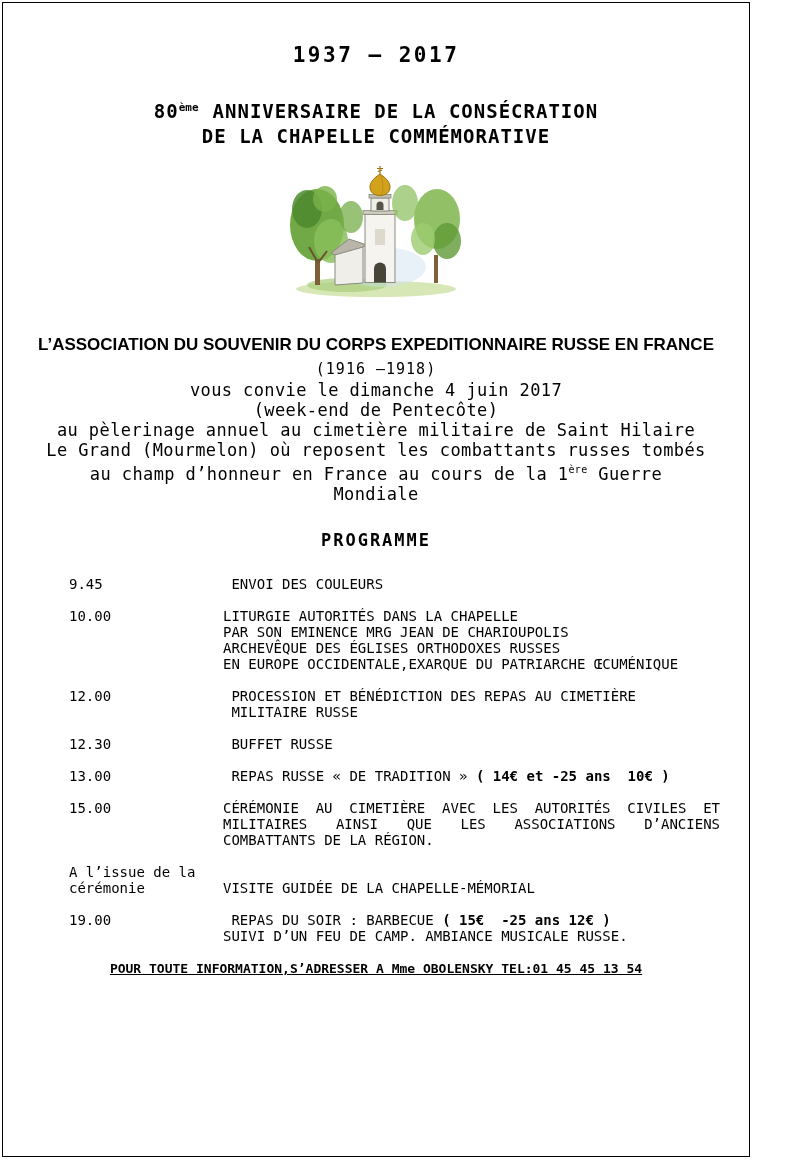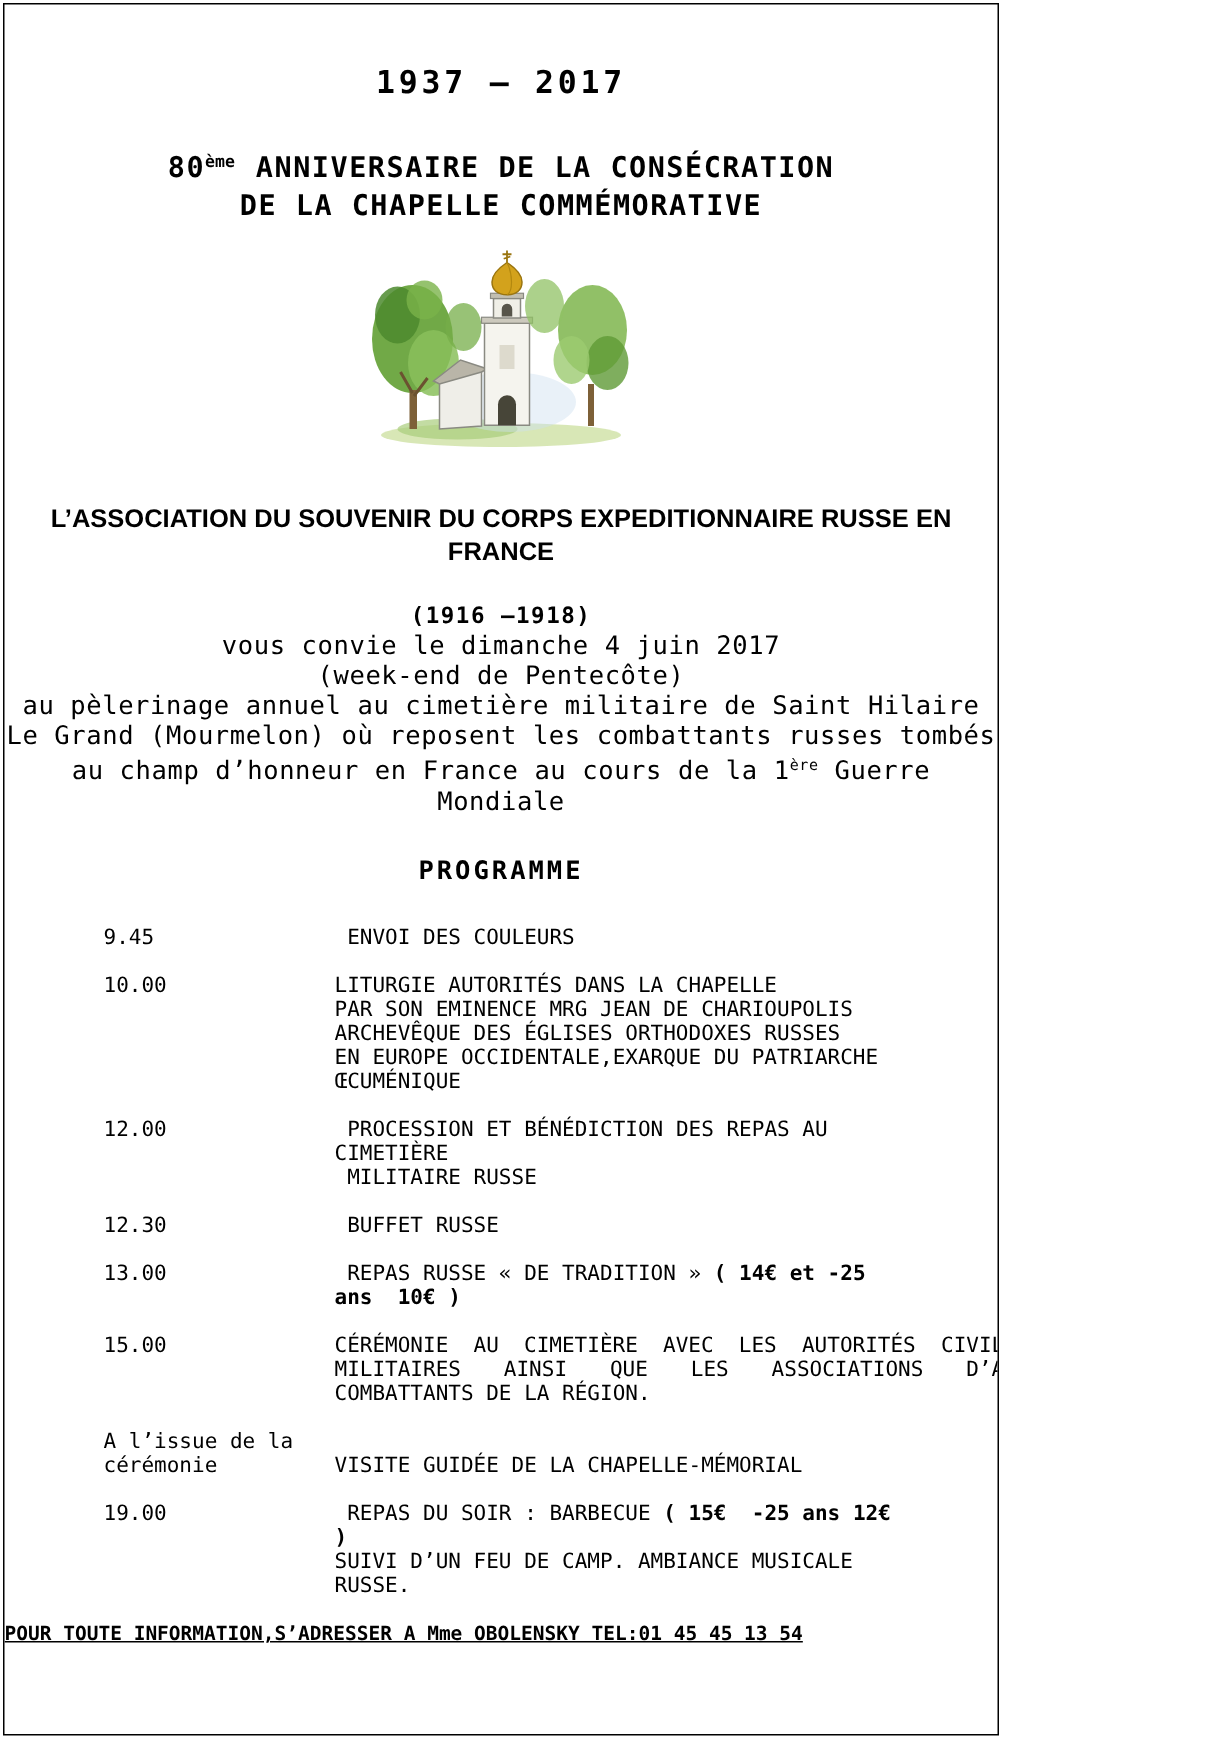--- a/index.html
+++ b/index.html
@@ -2,42 +2,42 @@
 <html><head>
 <meta charset="utf-8">
 <style>
   * { margin:0; padding:0; box-sizing:border-box; }
   html, body { background:#ffffff; }
   body {
     width:809px; height:1160px; position:relative;
     font-family:"DejaVu Sans Mono", monospace; color:#000;
   }
   .page {
-    position:absolute; left:2px; top:2px; width:664px; height:1155px;
+    position:absolute; left:2px; top:2px; width:748px; height:1155px;
     border:1px solid #000; background:#fff; overflow:hidden;
   }
   .years {
     text-align:center; font-weight:bold; font-size:21px;
     letter-spacing:2.5px; margin-top:40px;
   }
   .anniv {
     text-align:center; font-weight:bold; font-size:19px;
     line-height:25px; letter-spacing:1px; margin-top:28px;
   }
   .anniv sup { font-size:11px; vertical-align:super; letter-spacing:0; }
   .anniv .gap { display:inline-block; width:14px; }
   .chapel-wrap { text-align:center; margin-top:16px; }
   .chapel { width:178px; height:133px; }
   .assoc {
     text-align:center; font-family:"Liberation Sans", sans-serif;
     font-weight:bold; font-size:17px; line-height:22px; margin-top:32px;
   }
   .assoc-years {
-    text-align:center; font-weight:bold; font-size:15px;
-    letter-spacing:1px; line-height:22px; margin-top:20px;
+    text-align:center; font-weight:normal; font-size:15px;
+    letter-spacing:1px; line-height:22px; margin-top:2px;
   }
   .intro {
     text-align:center; font-size:17px;
     line-height:20px; letter-spacing:0.4px; 
   }
   .intro sup { font-size:10px; vertical-align:super; }
   .prog-title-wrap { text-align:center; margin-top:26px; }
   .prog-title {
     display:inline-block; font-weight:bold; font-size:17px;
     letter-spacing:2px; 
@@ -47,21 +47,21 @@
   .srow-bottom { align-items:flex-end; }
   .stime { width:154px; flex-shrink:0; }
   .sdesc { flex:1; }
   .justify { text-align:justify; width:497px; }
   .bold { font-weight:bold;text-align:right; }
   .pre { white-space:pre-wrap; }
   .expo {
     text-align:center; font-weight:bold; font-size:14px;
     line-height:18px; margin-top:8px; white-space:pre-wrap;
   }
-  .footer-info { text-align:left; font-size:13px; font-weight:bold; margin-top:16px; line-height:17px; }
+  .footer-info { text-align:center; font-size:13px; font-weight:bold; margin-top:16px; line-height:17px; }
   .footer-info .ul { text-decoration:underline; }
 </style>
 </head>
 <body>
 
 <div class="page">
 
   <div class="years">1937 – 2017</div>
 
   <div class="anniv">

